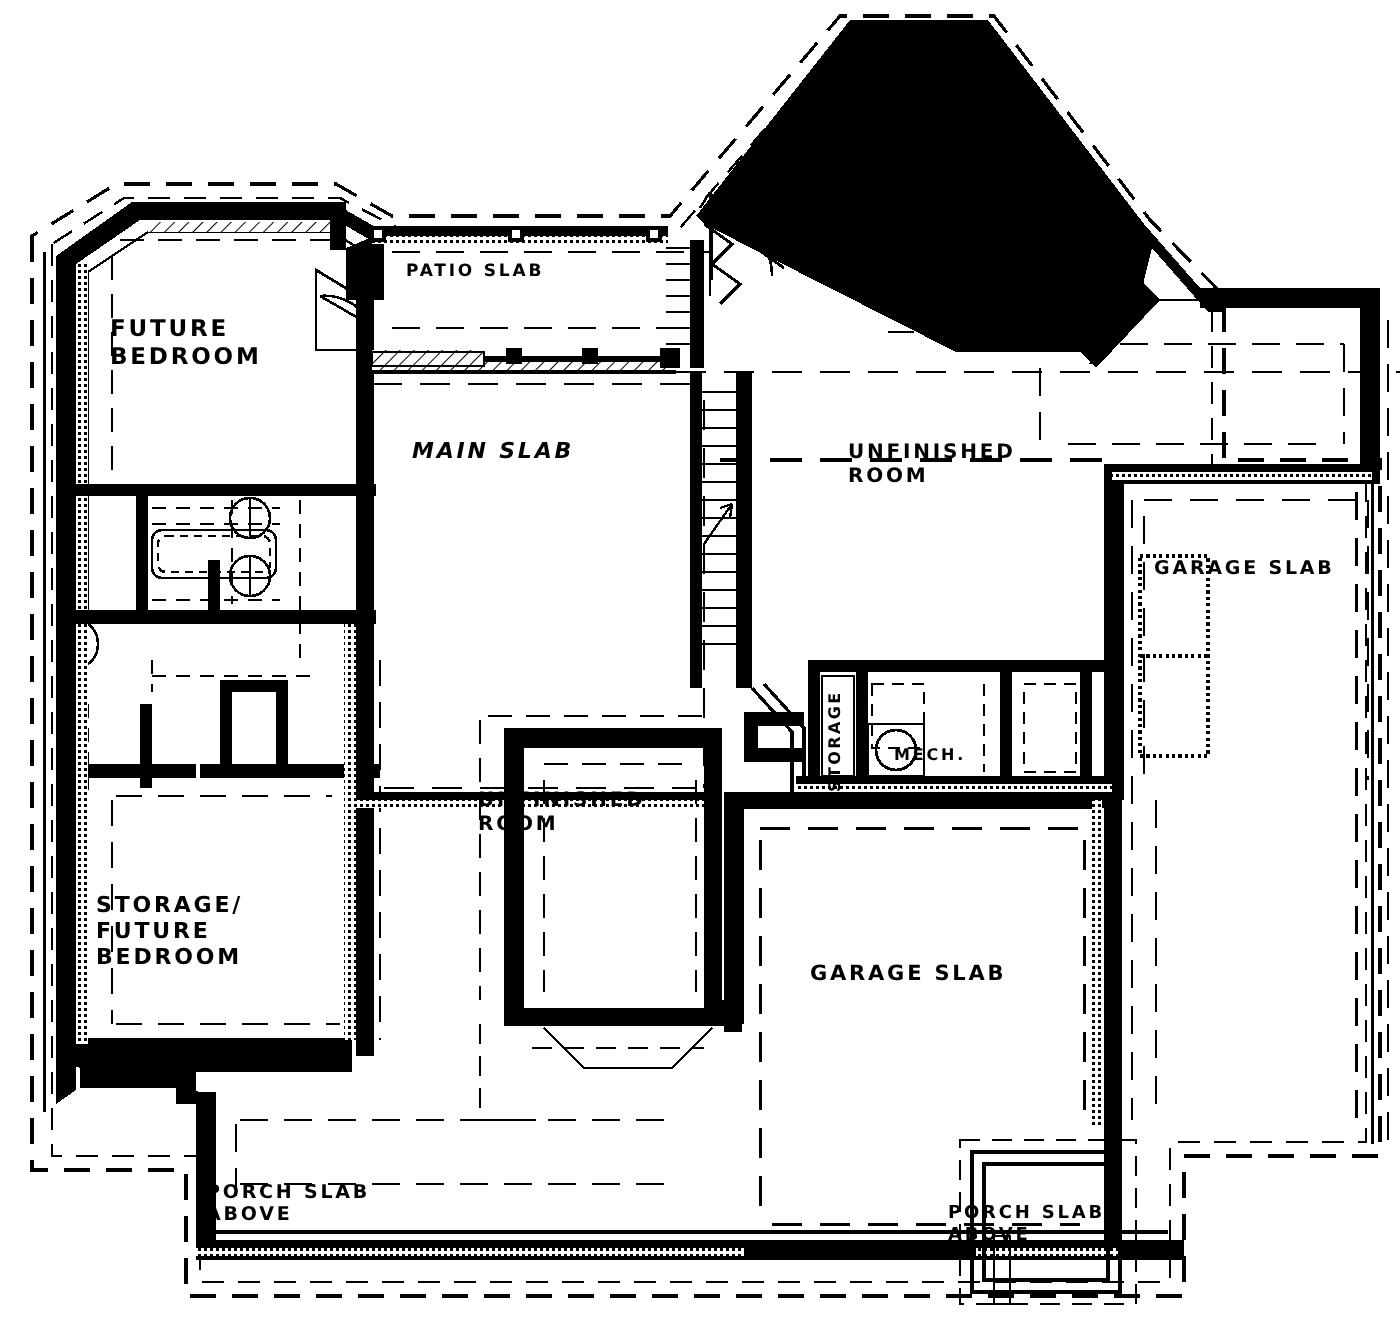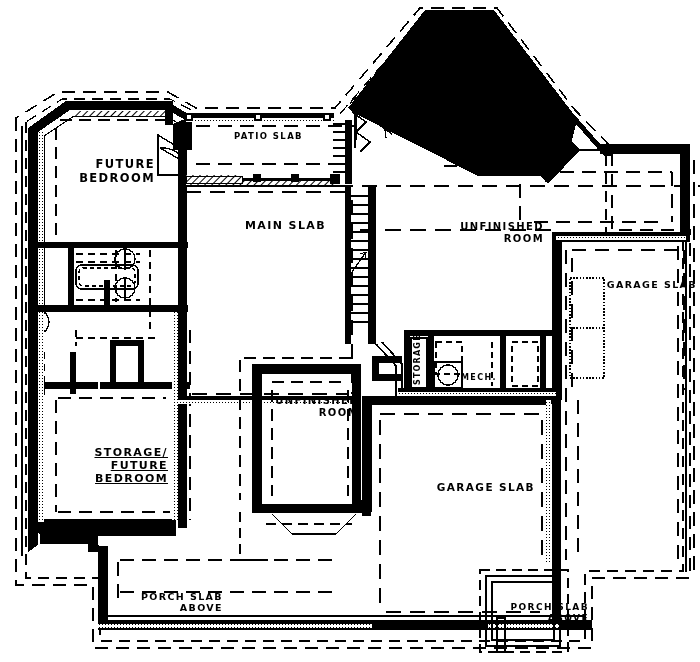--- a/index.html
+++ b/index.html
@@ -1,21 +1,21 @@
 <!DOCTYPE html>
 <html><head>
 <meta charset="utf-8">
 <title>Basement Floor Plan</title>
 <style>
   html,body{margin:0;padding:0;background:#ffffff;}
   body{width:700px;height:662px;overflow:hidden;
        font-family:"DejaVu Sans",sans-serif;color:#000;}
   #plan{position:relative;width:700px;height:662px;background:#fff;}
   #plan svg{position:absolute;left:0;top:0;}
-  .lbl{position:absolute;text-align:right;line-height:1.18;
+  .lbl{position:absolute;text-align:left;line-height:1.18;
        font-family:"DejaVu Sans",sans-serif;font-weight:700;
        color:#000;letter-spacing:1.4px;white-space:pre-line;
        text-transform:uppercase;-webkit-font-smoothing:none;}
   .lbl.v{writing-mode:vertical-rl;transform:rotate(180deg);letter-spacing:1.2px;}
 </style>
 </head>
 <body>
 
 <div id="plan">
 
@@ -400,30 +400,30 @@
 
   <g>
     <rect x="186" y="176" width="56" height="7" fill="url(#hatch)" stroke="#000" stroke-width="1"></rect>
   </g>
 
 </svg>
 
 <div class="lbl" style="left:55px;  top:158px; width:100px; font-size:11.5px;">FUTURE
 BEDROOM</div>
 <div class="lbl" style="left:203px; top:131px; width:100px; font-size:8.5px;">PATIO SLAB</div>
-<div class="lbl" style="left:206px; top:220px; width:120px; font-size:11px;">MAIN SLAB</div>
+<div class="lbl" style="left:206px; top:220px; width:120px; font-size:11px;font-style:italic;">MAIN SLAB</div>
 <div class="lbl" style="left:384px; top:89px;  width:120px; font-size:10px;">UNFINISHED
 ROOM</div>
 <div class="lbl" style="left:424px; top:221px; width:120px; font-size:10px;">UNFINISHED
 ROOM</div>
 <div class="lbl" style="left:239px; top:395px; width:120px; font-size:10px;">UNFINISHED
 ROOM</div>
 <div class="lbl" style="left:577px; top:279px; width:120px; font-size:9.5px;">GARAGE SLAB</div>
 <div class="lbl" style="left:405px; top:481px; width:130px; font-size:10.5px;">GARAGE SLAB</div>
-<div class="lbl" style="left:48px;  top:447px; width:120px; font-size:11px;text-decoration:underline;">STORAGE/
+<div class="lbl" style="left:48px;  top:447px; width:120px; font-size:11px;">STORAGE/
 FUTURE
 BEDROOM</div>
 <div class="lbl" style="left:447px; top:353px; width:50px;  font-size:8px;margin-top:20px;">MECH.</div>
 <div class="lbl v" style="left:413px; top:334px; height:62px; font-size:8px;">STORAGE</div>
 <div class="lbl" style="left:103px; top:591px; width:120px; font-size:9.5px;">PORCH SLAB
 ABOVE</div>
 <div class="lbl" style="left:474px; top:602px; width:115px; font-size:9px;">PORCH SLAB
 ABOVE</div>
 
 </div>

